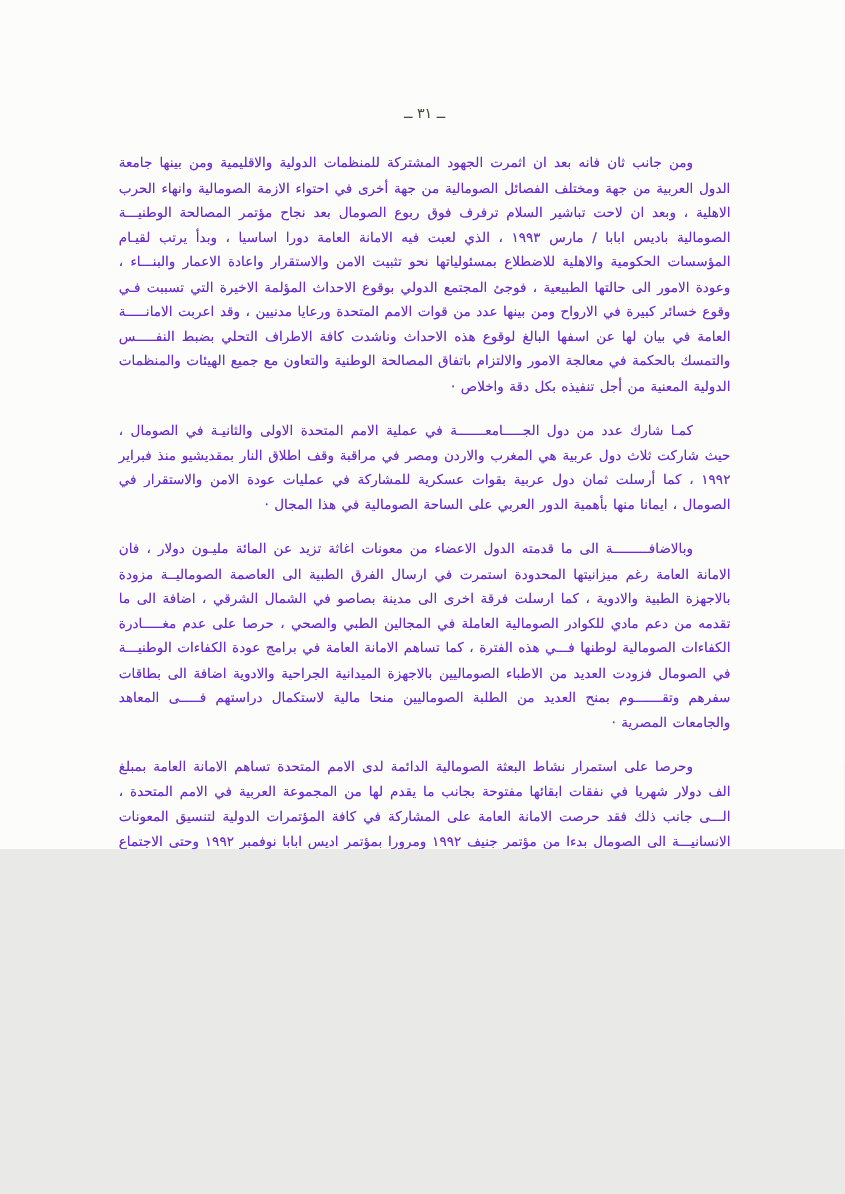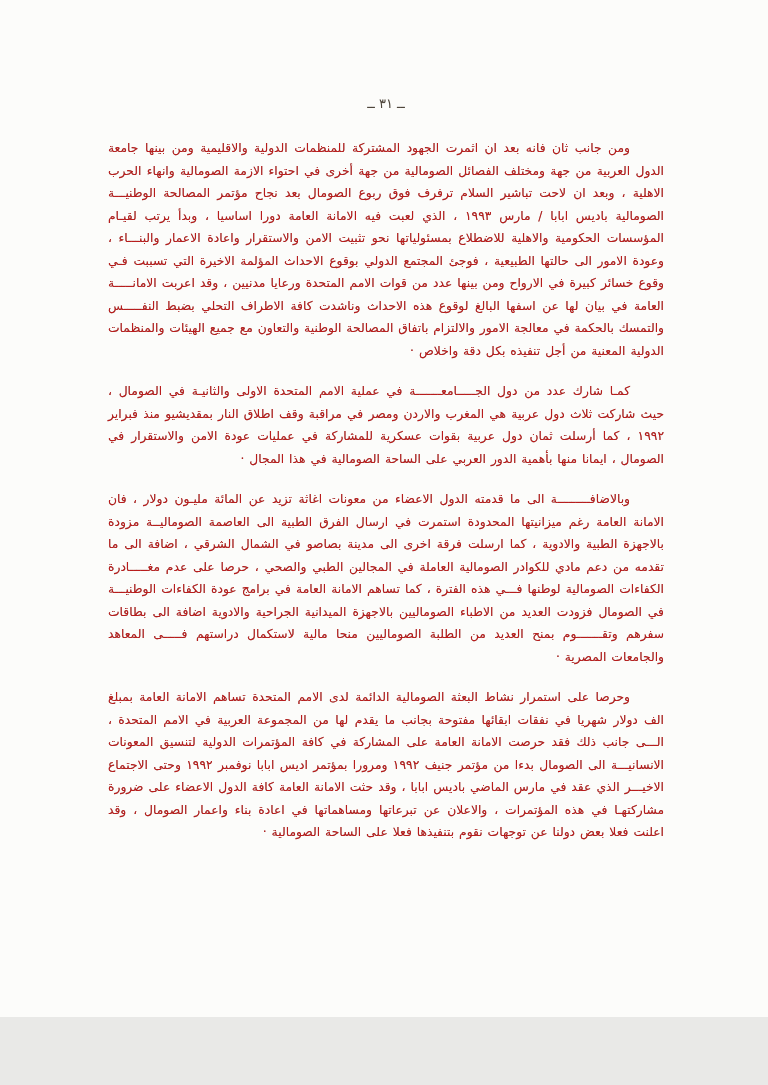--- a/index.html
+++ b/index.html
@@ -4,21 +4,21 @@
 <style>
   html, body {
     margin: 0;
     padding: 0;
     background: #e9e9e7;
     font-family: "DejaVu Sans", sans-serif;
   }
   .page {
     position: relative;
     width: 768px;
-    height: 1017px;
+    height: 772px;
     margin: 0 auto;
     background: #fcfcfa;
     overflow: hidden;
     box-sizing: border-box;
     direction: rtl;
   }
   .page-inner {
     position: absolute;
     top: 96px;
     right: 104px;
@@ -31,21 +31,21 @@
     letter-spacing: 2px;
     color: #4e463b;
     margin-bottom: 26px;
     direction: rtl;
   }
   .body-text p {
     font-size: 12.3px;
     line-height: 22.5px;
     text-align: justify;
     text-align-last: right;
-    color: #b91c1c;
+    color: #6d28d9;
     margin: 0 0 18px 0;
     text-indent: 34px;
     word-spacing: 1px;
     direction: rtl;
     
     text-shadow: 0 0 0.4px rgba(85,76,64,0.55);
   }
   .body-text p:last-child {
     margin-bottom: 0;
   }

